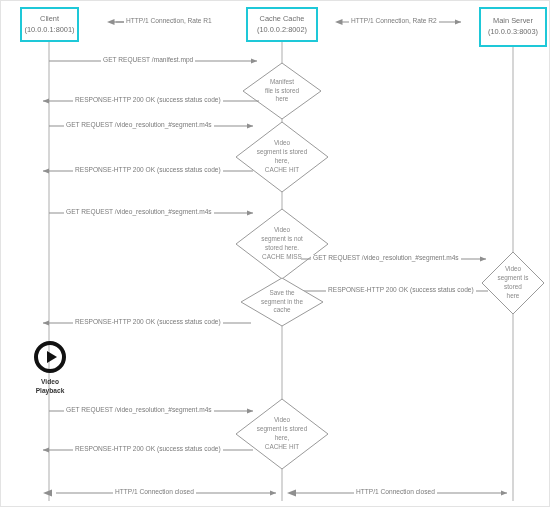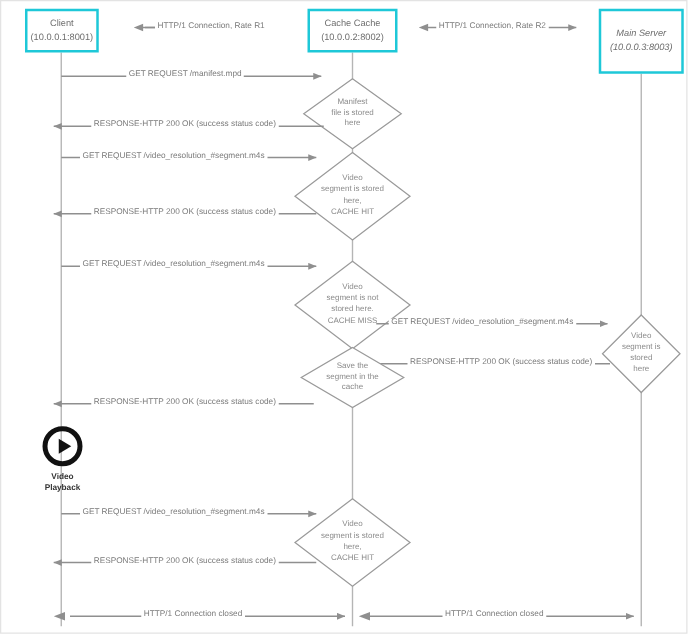--- a/index.html
+++ b/index.html
@@ -140,21 +140,21 @@
 <div class="node-box" style="left:19px;top:6px;width:59px;height:35px;">
   <span class="nm">Client</span>
   <span class="ad">(10.0.0.1:8001)</span>
 </div>
 
 <div class="node-box" style="left:245px;top:6px;width:72px;height:35px;">
   <span class="nm">Cache Cache</span>
   <span class="ad">(10.0.0.2:8002)</span>
 </div>
 
-<div class="node-box" style="left:478px;top:6px;width:68px;height:52px;font-style:italic;">
+<div class="node-box" style="left:478px;top:6px;width:68px;height:40px;">
   <span class="nm">Main Server</span>
   <span class="ad">(10.0.0.3:8003)</span>
 </div>
 
 <div class="lbl" style="left:123px;top:17px;">HTTP/1 Connection, Rate R1</div>
 <div class="lbl" style="left:348px;top:17px;">HTTP/1 Connection, Rate R2</div>
 
 <div class="lbl" style="left:100px;top:56px;">GET REQUEST /manifest.mpd</div>
 <div class="lbl" style="left:72px;top:96px;">RESPONSE-HTTP 200 OK (success status code)</div>
 <div class="lbl" style="left:63px;top:121px;">GET REQUEST /video_resolution_#segment.m4s</div>

